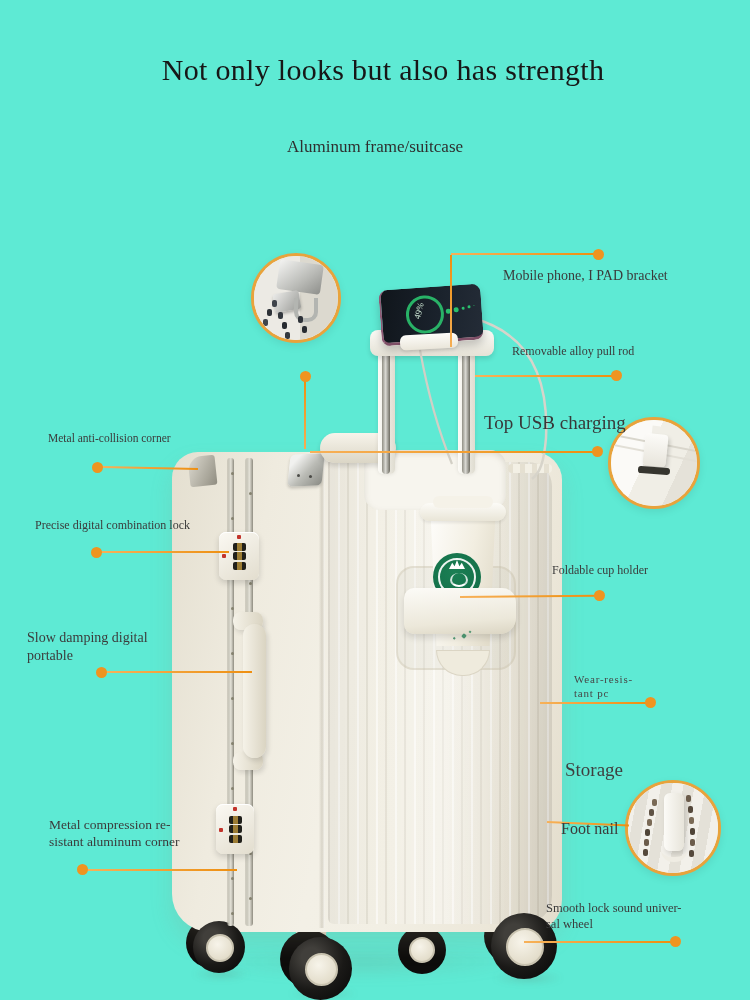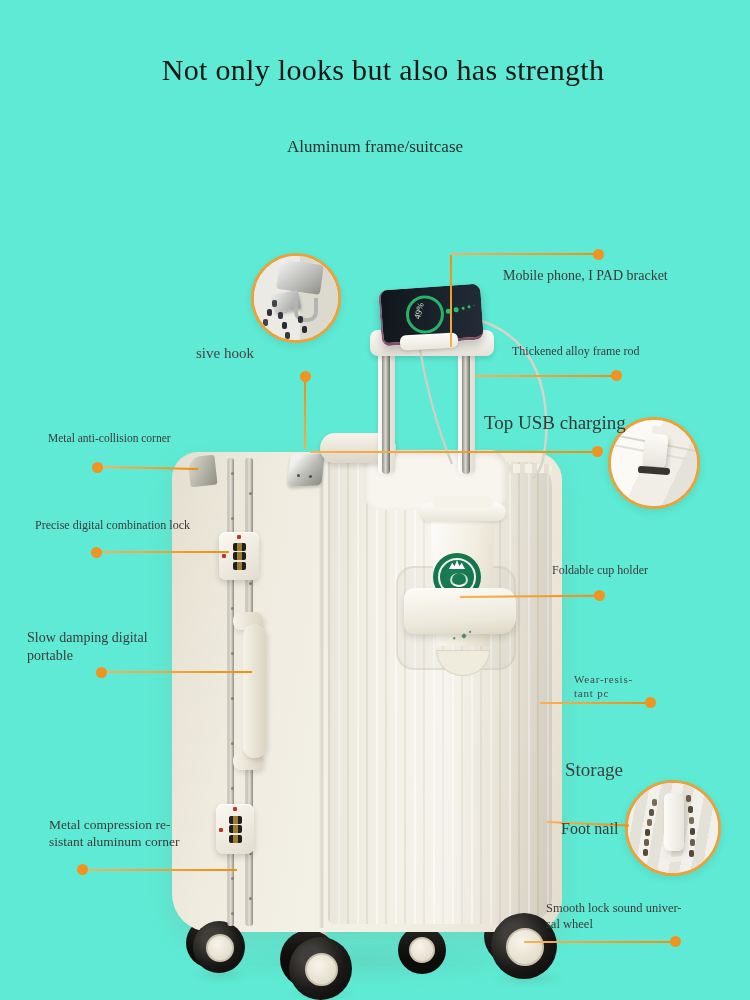--- a/index.html
+++ b/index.html
@@ -232,27 +232,26 @@
   </div>
 
   <div class="label" style="left:503px;top:267px;font-size:14px;">
     <span>Mobile phone, I PAD bracket</span>
   </div>
   <div class="dot" style="left:593px;top:249px;"></div>
   <div class="hl" style="left:451px;top:253px;width:144px;"></div>
   <div class="vl" style="left:450px;top:255px;height:92px;"></div>
 
   <div class="label" style="left:196px;top:344px;font-size:15px;color:#444;">
-    <span>sive hook</span>
   </div>
   <div class="dot" style="left:300px;top:371px;"></div>
   <div class="vl" style="left:304px;top:381px;height:68px;"></div>
 
   <div class="label" style="left:512px;top:344px;font-size:12px;">
-    <span>Thickened alloy frame rod</span>
+    <span>Removable alloy pull rod</span>
   </div>
   <div class="dot" style="left:611px;top:370px;"></div>
   <div class="hl" style="left:475px;top:375px;width:138px;"></div>
 
   <div class="label" style="left:484px;top:411px;font-size:19px;color:#383838;">
     <span>Top USB charging</span>
   </div>
   <div class="dot" style="left:592px;top:446px;"></div>
   <div class="hl" style="left:310px;top:451px;width:285px;"></div>
 

